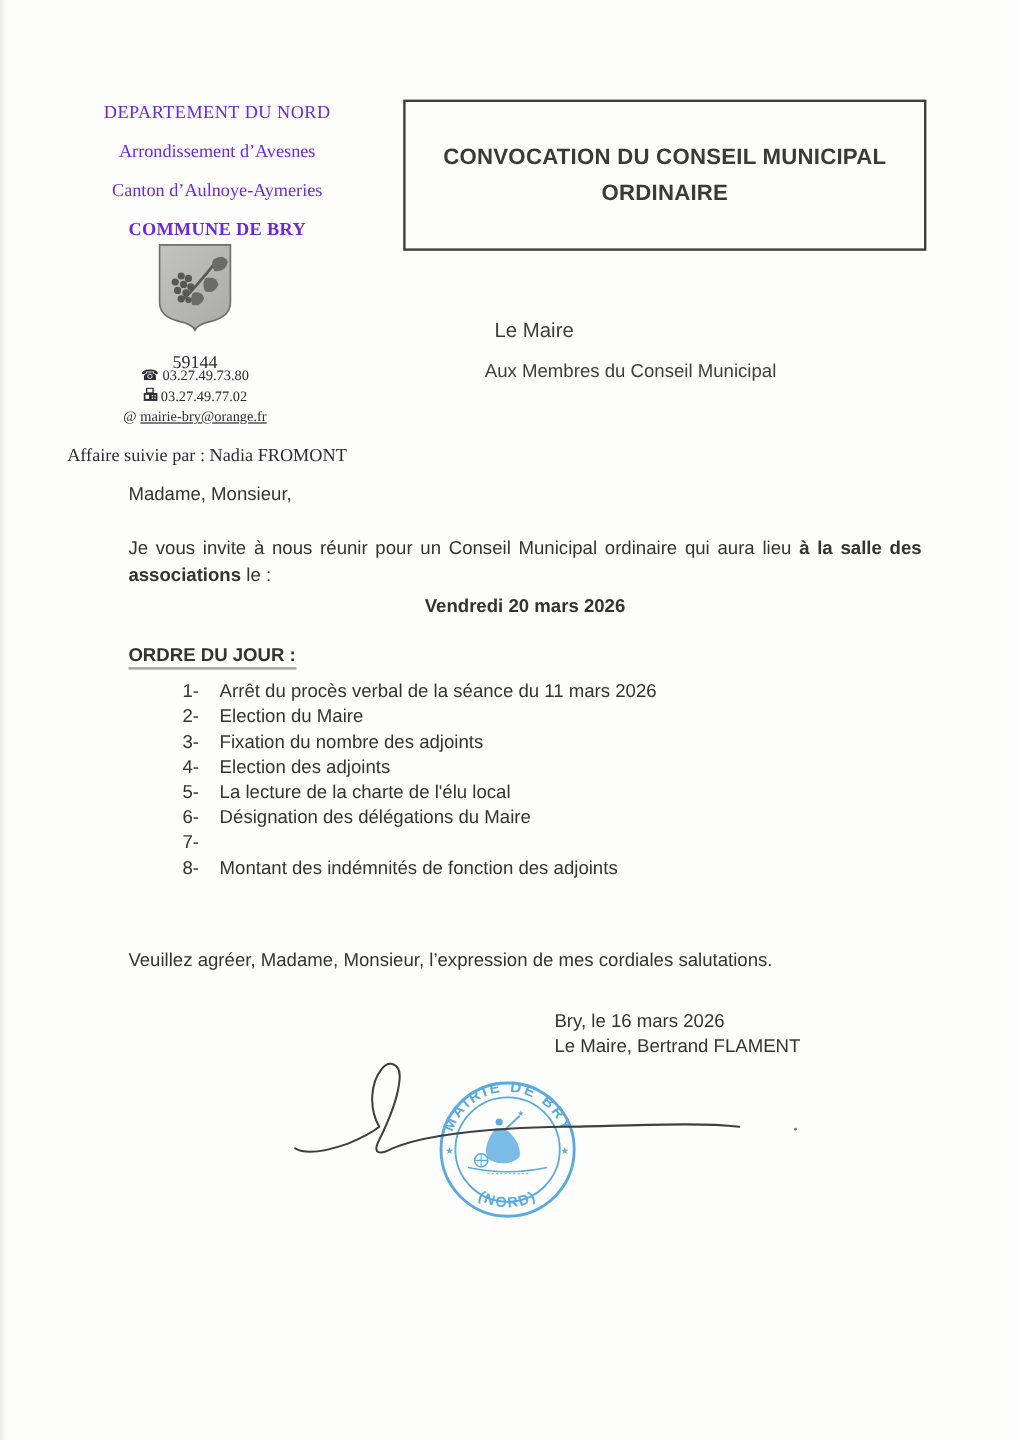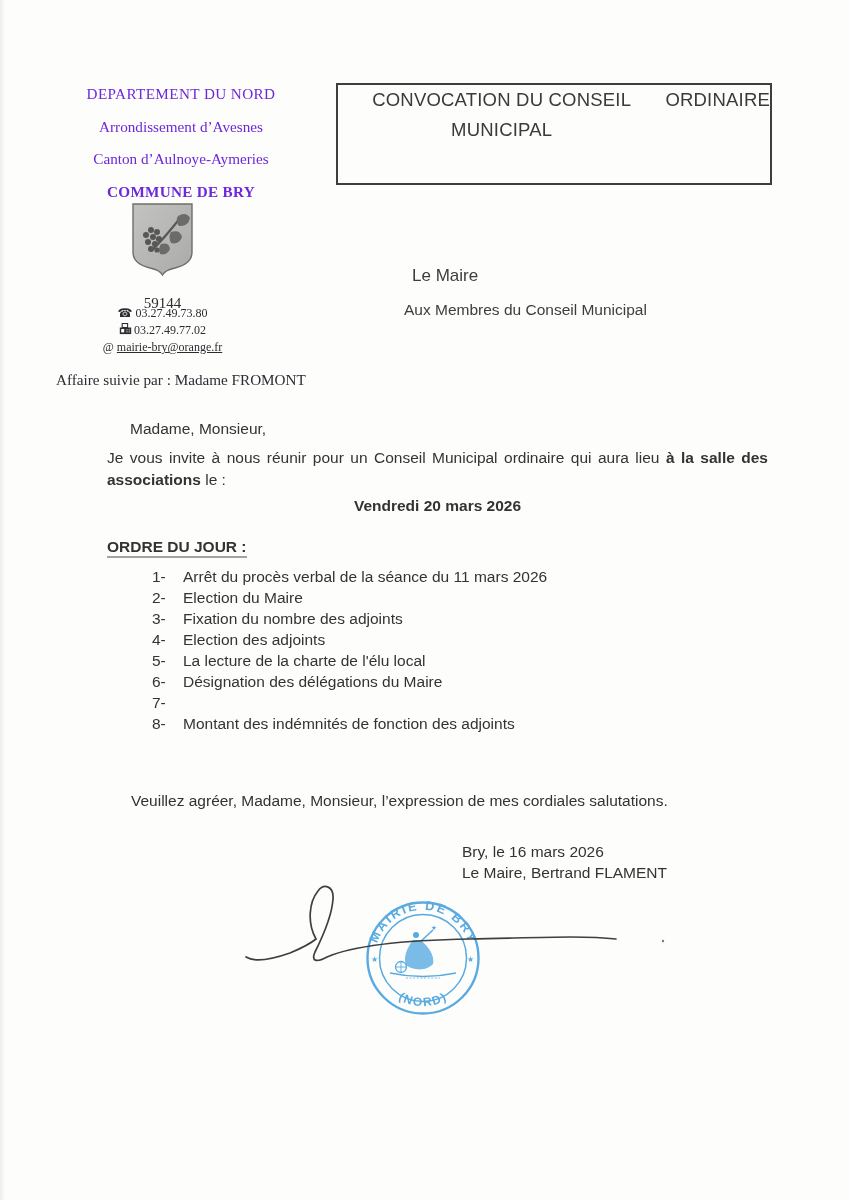--- a/index.html
+++ b/index.html
@@ -25,43 +25,43 @@
   .lh-code  { top:295px; font-weight:normal; font-size:15px; }
   .lh-phone { top:306px; }
   .lh-fax   { top:323px; }
   .lh-email { top:340px; }
   .lh-email .mail { text-decoration:underline; }
   .fax-svg { vertical-align:-1px; margin-right:2px; }
   .lh-ref { position:absolute; left:56px; top:371px;
             font-family:"Liberation Serif", serif; font-size:15.2px; color:#2c2c32; }
   
   .title-box {
-    position:absolute; left:336px; top:83px; width:436px; height:102px;
+    position:absolute; left:336px; top:83px; width:436px; height:126px;
     border:2px solid #3e3e3e; box-sizing:border-box;
-    display:flex; justify-content:center;
-    text-align:center; font-weight:normal; font-size:18.5px; line-height:30px;
+    display:flex; flex-direction:column; justify-content:center;
+    text-align:center; font-weight:bold; font-size:18.5px; line-height:30px;
     color:#3a3a3a; letter-spacing:.2px;
   }
   
   .from-line { position:absolute; left:412px; top:266px; font-size:17px; color:#3d3d3d; }
   .to-line   { position:absolute; left:404px; top:301px; font-size:15.5px; color:#3d3d3d; }
   
   .b { position:absolute; font-size:15.5px; color:#333; }
-  .salutation { left:107px; top:420px;margin-left:23px; }
+  .salutation { left:107px; top:404px; }
   .para-l1 { left:107px; top:449px; width:661px; text-align:justify; text-align-last:justify; }
   .para-l2 { left:107px; top:471px; width:661px; }
   .bold { font-weight:bold; }
   .meet-date { left:107px; top:497px; width:661px; text-align:center; font-weight:bold; }
   .meet-time { left:107px; top:518px; width:661px; text-align:center; font-weight:bold; }
   .agenda-head { left:107px; top:538px; font-weight:bold; }
   .agenda-head span { border-bottom:2px solid #a3a3a3; padding-bottom:1px; }
   .agenda { left:152px; top:566px; }
   .agenda-row { display:flex; height:21px; line-height:21px; font-size:15.5px; color:#333; }
   .agenda-num { width:31px; }
-  .closing { left:107px; top:792px;margin-left:24px; }
+  .closing { left:107px; top:792px; }
   .sign-block { left:462px; top:841px; line-height:21px; }
   
   .sig-area { position:absolute; left:230px; top:878px; }
 </style>
 </head>
 <body>
 
 <div class="page">
   <div class="scan-edge"></div>
 
@@ -102,21 +102,21 @@
   <div class="lh-contact lh-fax"><svg class="fax-svg" width="13" height="12" viewBox="0 0 13 12">
         <rect x="3.2" y="0.5" width="5.4" height="4" fill="none" stroke="#2c2c32" stroke-width="1.1"></rect>
         <rect x="0.8" y="4.5" width="11.4" height="6.6" fill="#2c2c32"></rect>
         <rect x="2.2" y="6" width="3" height="3.4" fill="#fdfdfc"></rect>
         <circle cx="8" cy="6.8" r=".6" fill="#fdfdfc"></circle>
         <circle cx="10.2" cy="6.8" r=".6" fill="#fdfdfc"></circle>
         <circle cx="8" cy="8.8" r=".6" fill="#fdfdfc"></circle>
         <circle cx="10.2" cy="8.8" r=".6" fill="#fdfdfc"></circle>
       </svg><span>03.27.49.77.02</span></div>
   <div class="lh-contact lh-email"><span>@ </span><span class="mail">mairie-bry@orange.fr</span></div>
-  <div class="lh-ref">Affaire suivie par : Madame FROMONT</div>
+  <div class="lh-ref">Affaire suivie par : Nadia FROMONT</div>
 
   <div class="title-box">
     <div>CONVOCATION DU CONSEIL MUNICIPAL</div>
     <div>ORDINAIRE</div>
   </div>
 
   <div class="from-line">Le Maire</div>
   <div class="to-line">Aux Membres du Conseil Municipal</div>
 
   <div class="b salutation">Madame, Monsieur,</div>

